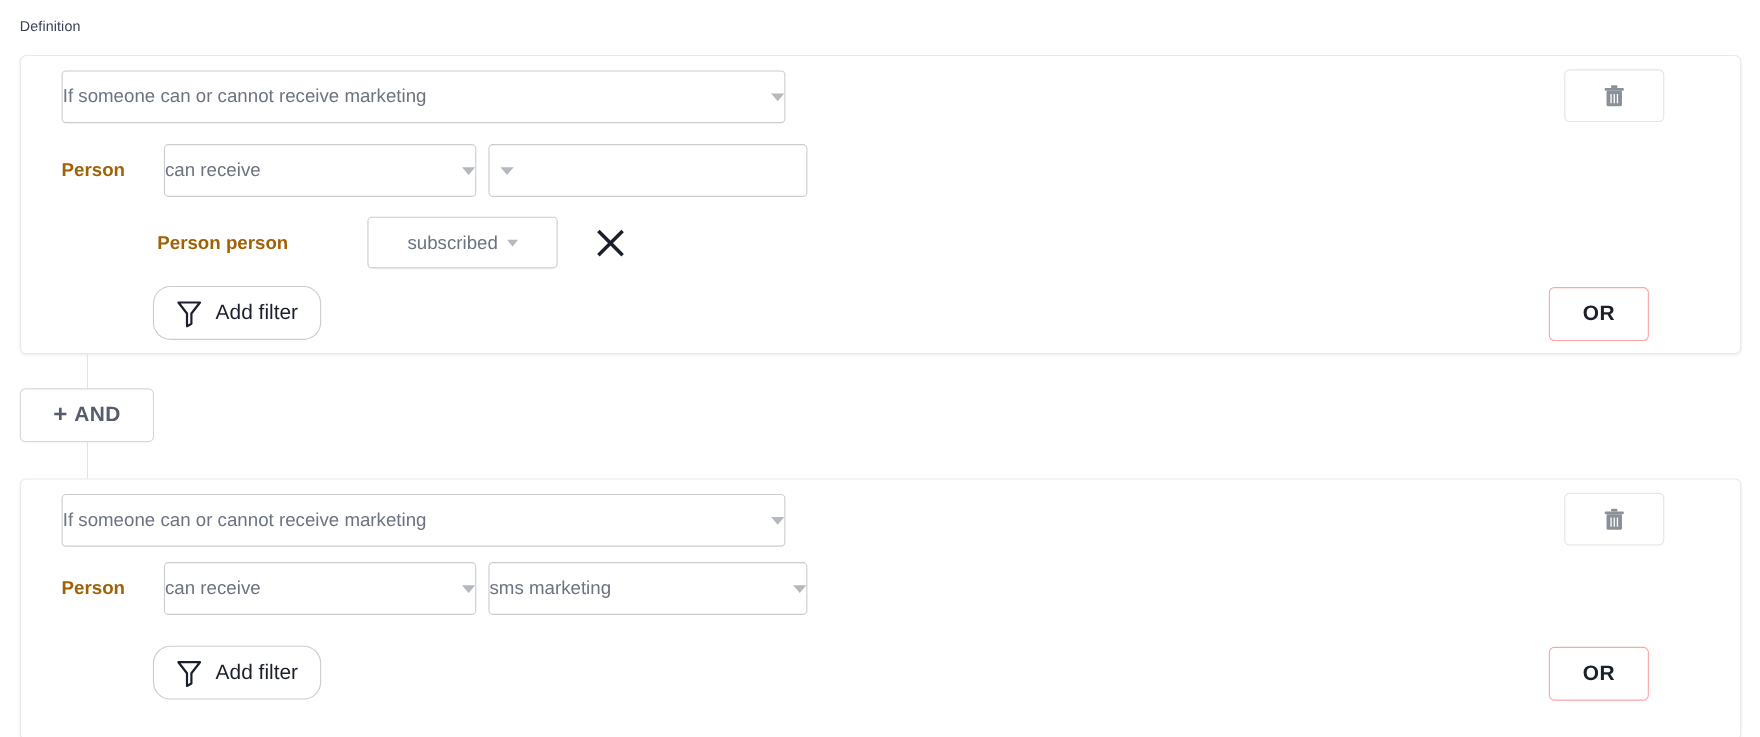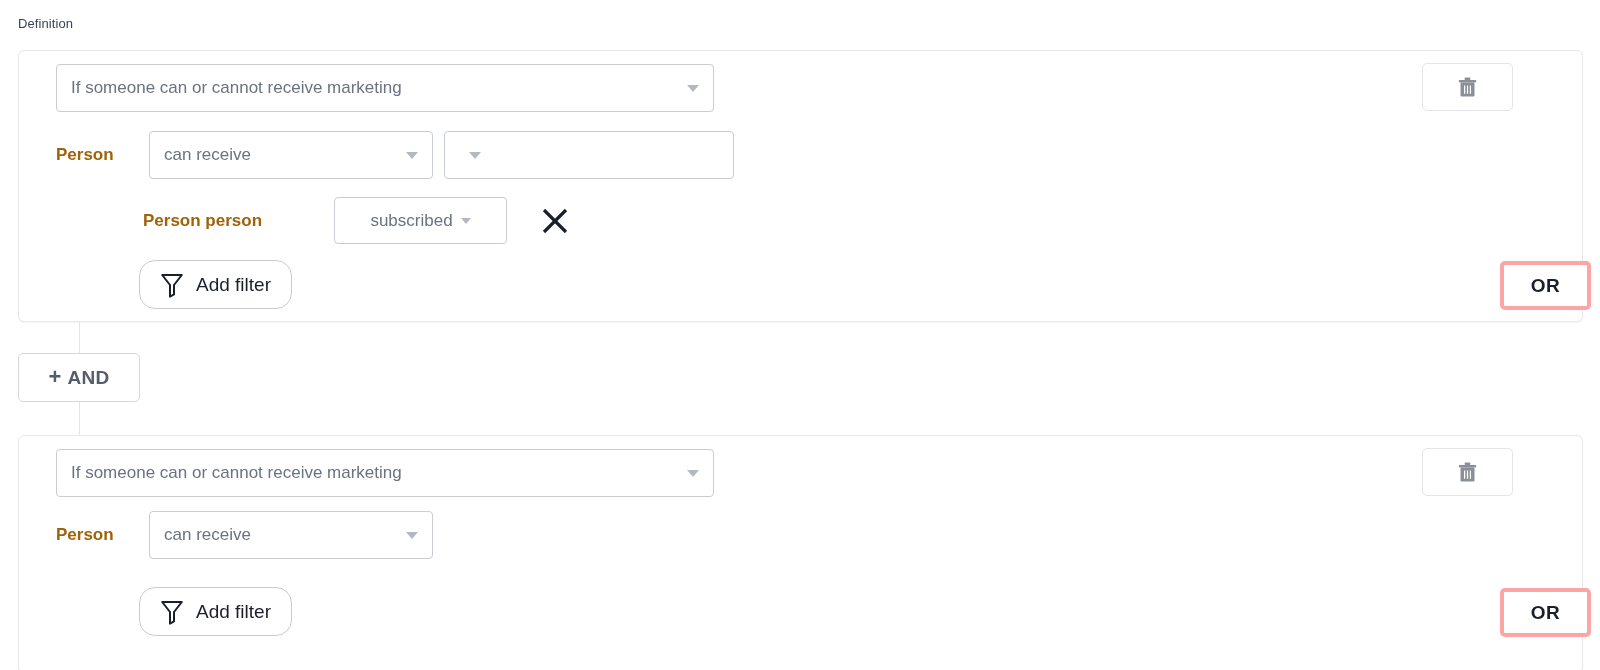--- a/index.html
+++ b/index.html
@@ -48,21 +48,21 @@
   
   .select {
     position: absolute;
     display: flex;
     align-items: center;
     background: #ffffff;
     border: 1px solid #c9ccd1;
     border-radius: 4px;
     color: #6b7280;
     font-size: 17px;
-    padding: 0 14px;
+    padding: 0 0;
     cursor: pointer;
     user-select: none;
   }
   .select .select-value {
     flex: 1 1 auto;
     white-space: nowrap;
     overflow: hidden;
     text-overflow: ellipsis;
     color: #6b7280;
   }
@@ -164,28 +164,28 @@
     background: #ffffff;
     border: 1px solid #e2e4e8;
     border-radius: 5px;
     cursor: pointer;
   }
   .btn-trash svg { display: block; }
 
   
   .btn-or {
     position: absolute;
-    left: 1481px;
+    left: 1389px;
     width: 91px;
     height: 49px;
     display: flex;
     align-items: center;
     justify-content: center;
     background: #ffffff;
-    border: 4px solid #fca5a5;
+    border: 1px solid #fca5a5;
     border-radius: 5px;
     font-size: 19px;
     font-weight: bold;
     color: #1a1f2b;
     letter-spacing: 0.4px;
     cursor: pointer;
     user-select: none;
   }
   .card--first  .btn-or { top: 210px; }
   .card--second .btn-or { top: 152px; }
@@ -304,20 +304,24 @@
       <span class="caret"></span>
     </div>
 
     <div class="row-label label--person">Person</div>
 
     <div class="select select--op">
       <span class="select-value">can receive</span>
       <span class="caret"></span>
     </div>
 
+    <div class="select select--val">
+      <span class="select-value">sms marketing</span>
+      <span class="caret"></span>
+    </div>
 
     <div class="btn-add-filter">
       <svg class="funnel-icon" width="24" height="26" viewBox="0 0 24 26" aria-hidden="true">
         <path d="M2.2 3 H21.8 L14 13 V22.4 L10 24.6 V13 Z" fill="none" stroke="#1a1f2b" stroke-width="2" stroke-linejoin="round" stroke-linecap="round"></path>
       </svg>
       <span>Add filter</span>
     </div>
 
     <div class="btn-or">
       <span>OR</span>

